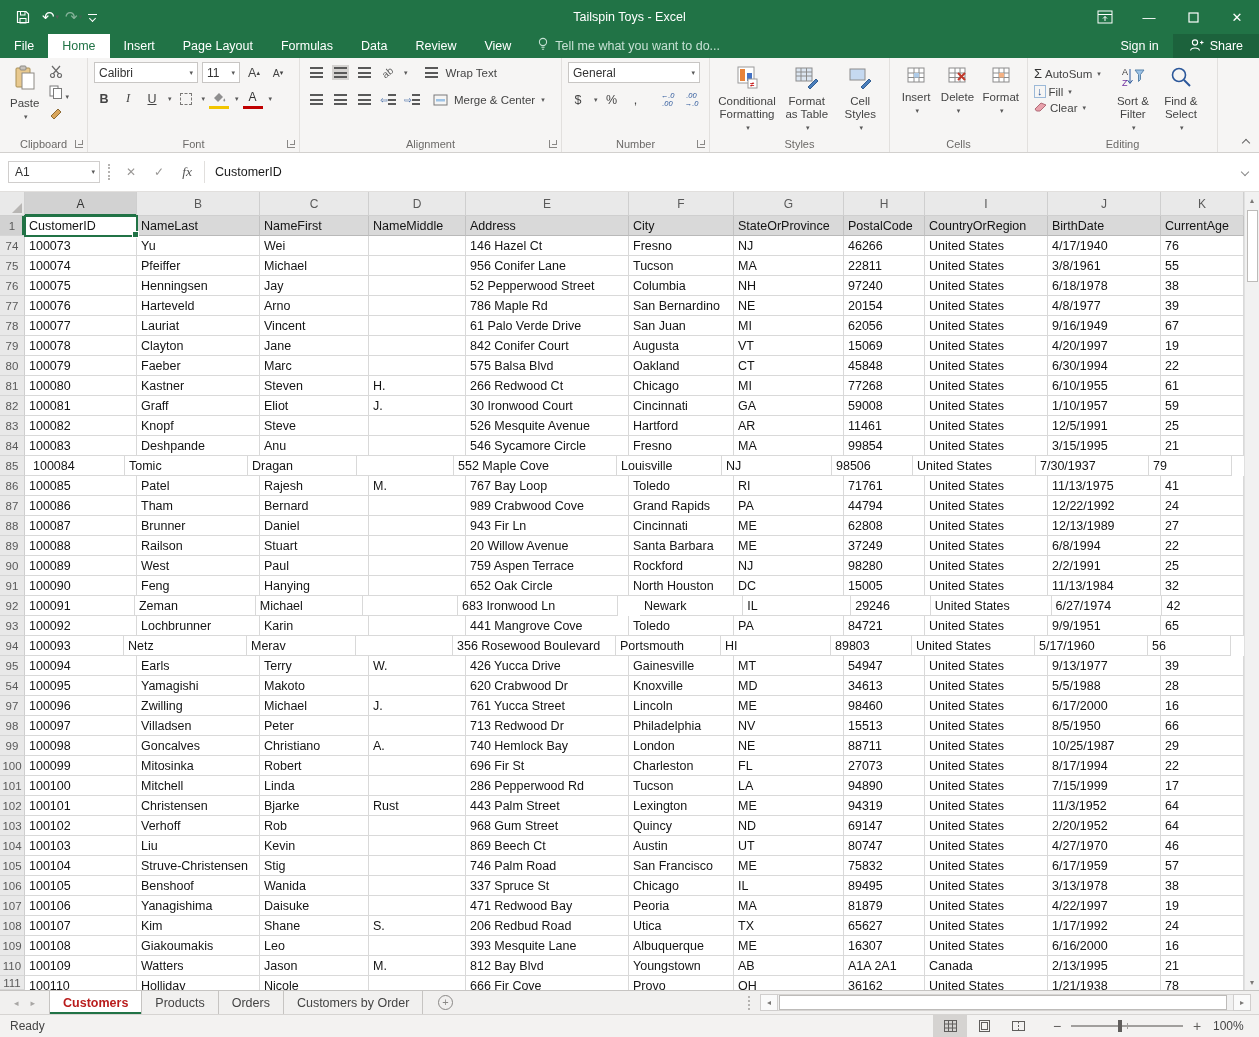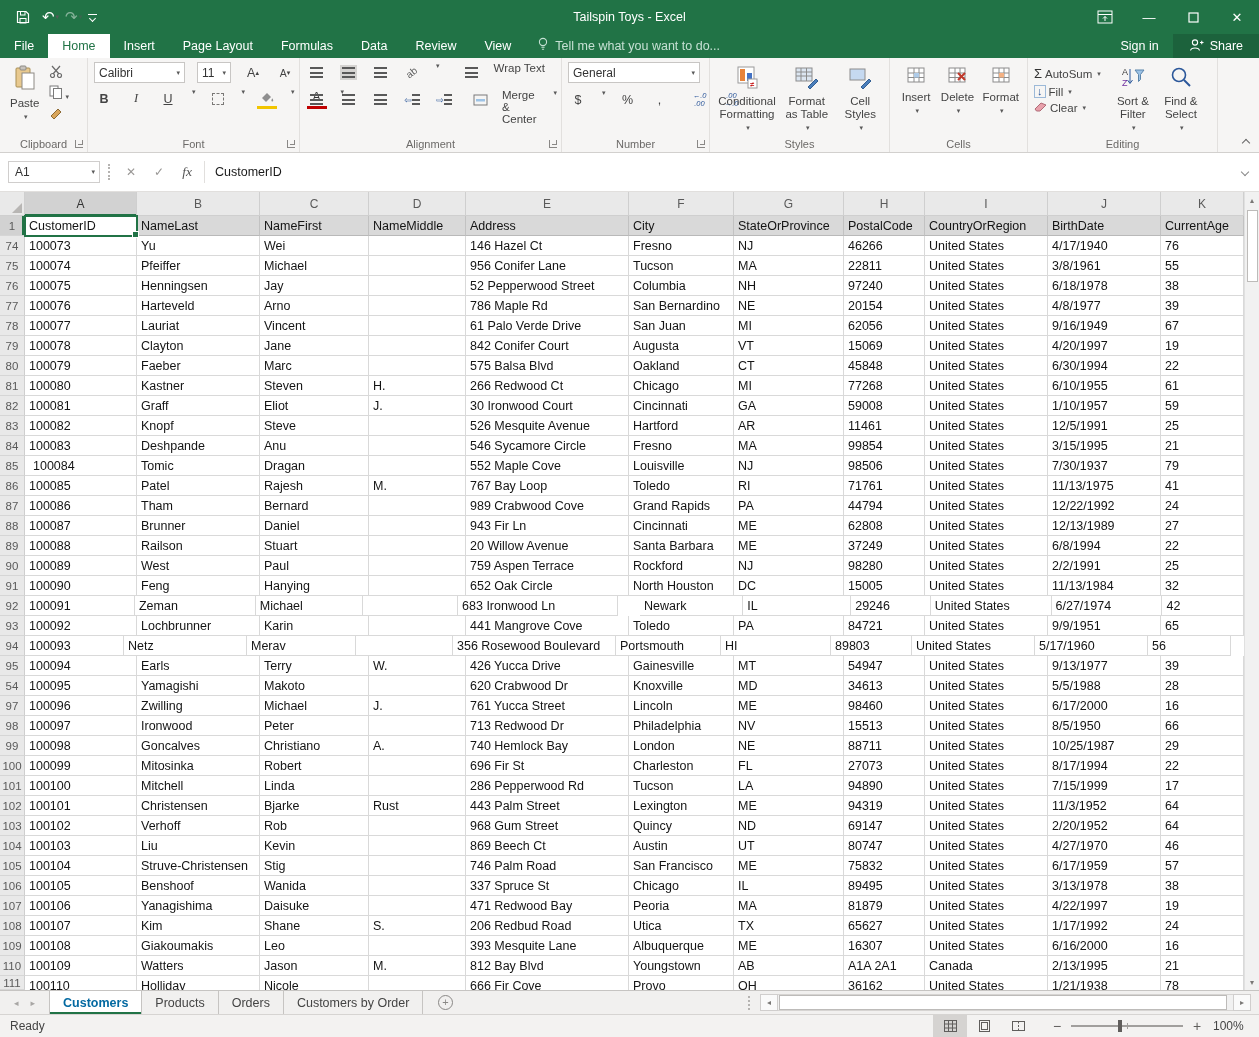--- a/index.html
+++ b/index.html
@@ -32,21 +32,21 @@
 
   
   .ribbon { height:95px; background:#f6f5f4; border-bottom:1px solid #d2d0ce; display:flex; position:relative; }
   .rgroup { position:relative; border-right:1px solid #e2e0de; display:flex; flex-direction:column; padding:4px 4px 16px 6px; }
   .glabel { position:absolute; bottom:2px; left:0; right:0; text-align:center; font-size:11px; color:#6c6a68; }
   .lnch { position:absolute; right:4px; bottom:4px; width:8px; height:8px; border-left:1px solid #8a8886; border-bottom:1px solid #8a8886; }
   .lnch::after { content:""; position:absolute; right:0; top:0; width:4px; height:4px; border-right:1px solid #8a8886; border-bottom:1px solid #8a8886; }
   .dd { font-size:7px; color:#595959; margin-left:2px; }
   .bigbtn { display:flex; flex-direction:column; align-items:center; justify-content:flex-start; font-size:11.5px; color:#444; text-align:center; line-height:13px; padding:3px 4px; }
   .bigbtn .bicon { margin-bottom:3px; }
-  .rrow { display:flex; align-items:flex-start; gap:12px; }
+  .rrow { display:flex; align-items:center; gap:4px; }
   .sbox { background:#fff; border:1px solid #c8c6c4; height:21px; display:flex; align-items:center; font-size:12px; color:#333; padding:0 4px; justify-content:space-between; }
   .minibtn { height:21px; min-width:20px; display:flex; align-items:center; justify-content:center; font-size:12.5px; color:#444; }
   .lines-ic { display:inline-block; width:13px; height:11px;
     background:linear-gradient(#595959 0 0) 0 0/13px 2px no-repeat,
                linear-gradient(#595959 0 0) 0 4.5px/13px 2px no-repeat,
                linear-gradient(#595959 0 0) 0 9px/13px 2px no-repeat; }
   .sel-ic { background-color:#d5d3d1; outline:2px solid #d5d3d1; }
   .clipgrid { display:flex; gap:6px; }
   .smallcol { display:flex; flex-direction:column; gap:3px; padding-top:2px; }
   .chev-up { display:inline-block; width:6px; height:6px; border:solid #666; border-width:0 1.5px 1.5px 0; transform:rotate(-135deg); }
@@ -88,21 +88,21 @@
   .vscroll { position:absolute; top:0; right:0; width:15px; height:798px; background:#f1f1f1; border-left:1px solid #e0e0e0; display:flex; flex-direction:column; align-items:center; }
   .varrow { height:16px; display:flex; align-items:center; justify-content:center; color:#7a7876; font-size:8px; width:100%; }
   .vthumb { width:11px; height:72px; background:#fff; border:1px solid #bdbbb9; margin-top:2px; }
   .vspacer { flex:1; }
 
   
   .tabrow { height:24px; background:#f1f0ef; border-top:1px solid #c6c4c2; display:flex; align-items:stretch; }
   .tabnav { display:flex; align-items:center; gap:12px; padding:0 14px 0 14px; color:#a8a6a4; font-size:9px; }
   .sheettabs { display:flex; align-items:stretch; }
   .stab { padding:0 13px; display:flex; align-items:center; font-size:12.5px; color:#444; border-right:1px solid #c6c4c2; }
-  .stab.active { background:#fff; color:#0369a1; font-weight:bold; box-shadow:inset 0 -2px 0 #217346; border-left:1px solid #c6c4c2; }
+  .stab.active { background:#fff; color:#b91c1c; font-weight:bold; box-shadow:inset 0 -2px 0 #217346; border-left:1px solid #c6c4c2; }
   .newsheet { width:44px; display:flex; align-items:center; justify-content:center; }
   .plus-circle { width:15px; height:15px; border:1px solid #8a8886; border-radius:50%; color:#8a8886; font-size:11px; line-height:13px; text-align:center; }
   .hscroll { margin-left:auto; display:flex; align-items:center; padding-right:8px; }
   .hdots { height:14px; border-left:2px dotted #b5b3b1; margin-right:10px; }
   .sbtn { width:18px; height:17px; background:#fafafa; border:1px solid #d0cecd; display:flex; align-items:center; justify-content:center; color:#7a7876; font-size:8px; }
   .htrack { width:455px; height:17px; background:#f1f1f1; border-top:1px solid #d6d4d2; border-bottom:1px solid #d6d4d2; display:flex; align-items:center; }
   .hthumb { width:448px; height:15px; background:#fff; border:1px solid #bdbbb9; margin-left:1px; }
 
   
   .statusbar { height:23px; background:#f3f2f1; border-top:1px solid #d6d4d2; display:flex; align-items:center; font-size:12px; color:#444; }
@@ -666,21 +666,21 @@
         <div class="cell" style="width: 163px;">546 Sycamore Circle</div>
         <div class="cell" style="width: 105px;">Fresno</div>
         <div class="cell" style="width: 110px;">MA</div>
         <div class="cell" style="width: 81px;">99854</div>
         <div class="cell" style="width: 123px;">United States</div>
         <div class="cell" style="width: 113px;">3/15/1995</div>
         <div class="cell" style="width: 83px;">21</div>
       </div>
       <div class="grow">
         <div class="rown">85</div>
-        <div class="cell" style="width: 112px; padding-left: 8px;">100084</div>
+        <div class="cell" style="width: 100px; padding-left: 8px;">100084</div>
         <div class="cell" style="width: 123px;">Tomic</div>
         <div class="cell" style="width: 109px;">Dragan</div>
         <div class="cell" style="width: 97px;"></div>
         <div class="cell" style="width: 163px;">552 Maple Cove</div>
         <div class="cell" style="width: 105px;">Louisville</div>
         <div class="cell" style="width: 110px;">NJ</div>
         <div class="cell" style="width: 81px;">98506</div>
         <div class="cell" style="width: 123px;">United States</div>
         <div class="cell" style="width: 113px;">7/30/1937</div>
         <div class="cell" style="width: 83px;">79</div>
@@ -849,21 +849,21 @@
         <div class="cell" style="width: 105px;">Lincoln</div>
         <div class="cell" style="width: 110px;">ME</div>
         <div class="cell" style="width: 81px;">98460</div>
         <div class="cell" style="width: 123px;">United States</div>
         <div class="cell" style="width: 113px;">6/17/2000</div>
         <div class="cell" style="width: 83px;">16</div>
       </div>
       <div class="grow">
         <div class="rown">98</div>
         <div class="cell" style="width: 112px;">100097</div>
-        <div class="cell" style="width: 123px;">Ironwood</div>
+        <div class="cell" style="width: 123px;">Villadsen</div>
         <div class="cell" style="width: 109px;">Peter</div>
         <div class="cell" style="width: 97px;"></div>
         <div class="cell" style="width: 163px;">713 Redwood Dr</div>
         <div class="cell" style="width: 105px;">Philadelphia</div>
         <div class="cell" style="width: 110px;">NV</div>
         <div class="cell" style="width: 81px;">15513</div>
         <div class="cell" style="width: 123px;">United States</div>
         <div class="cell" style="width: 113px;">8/5/1950</div>
         <div class="cell" style="width: 83px;">66</div>
       </div>

